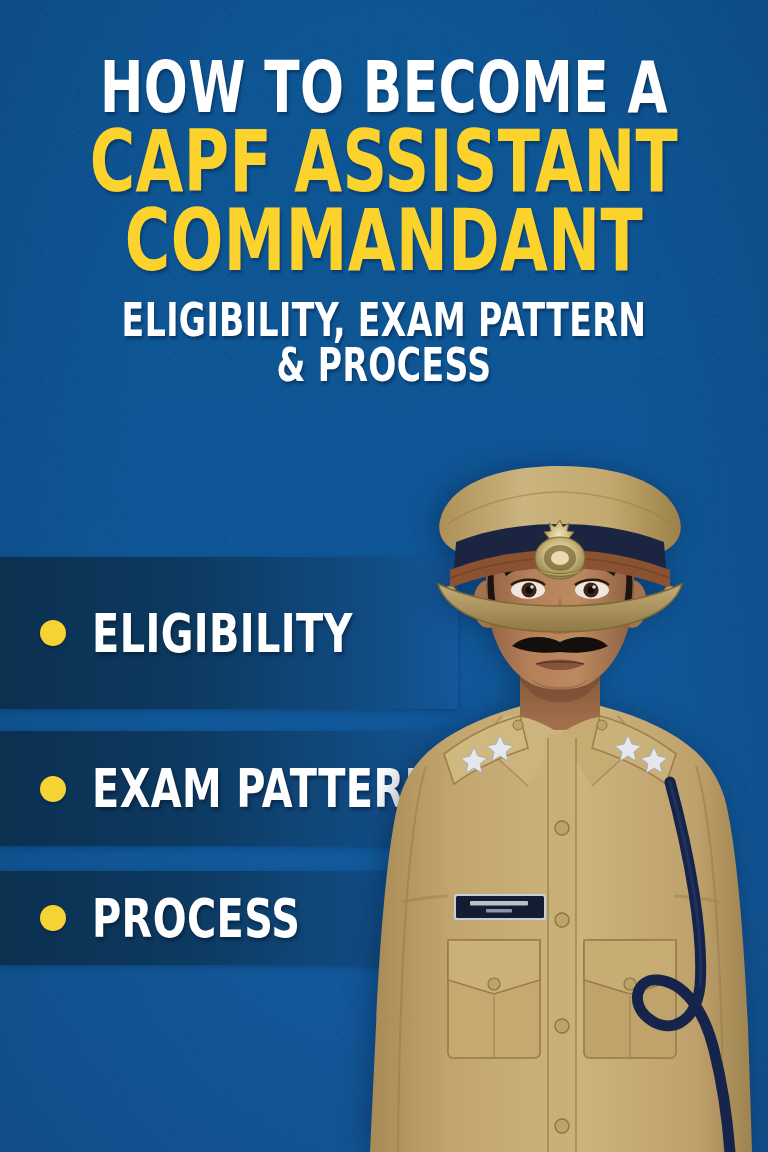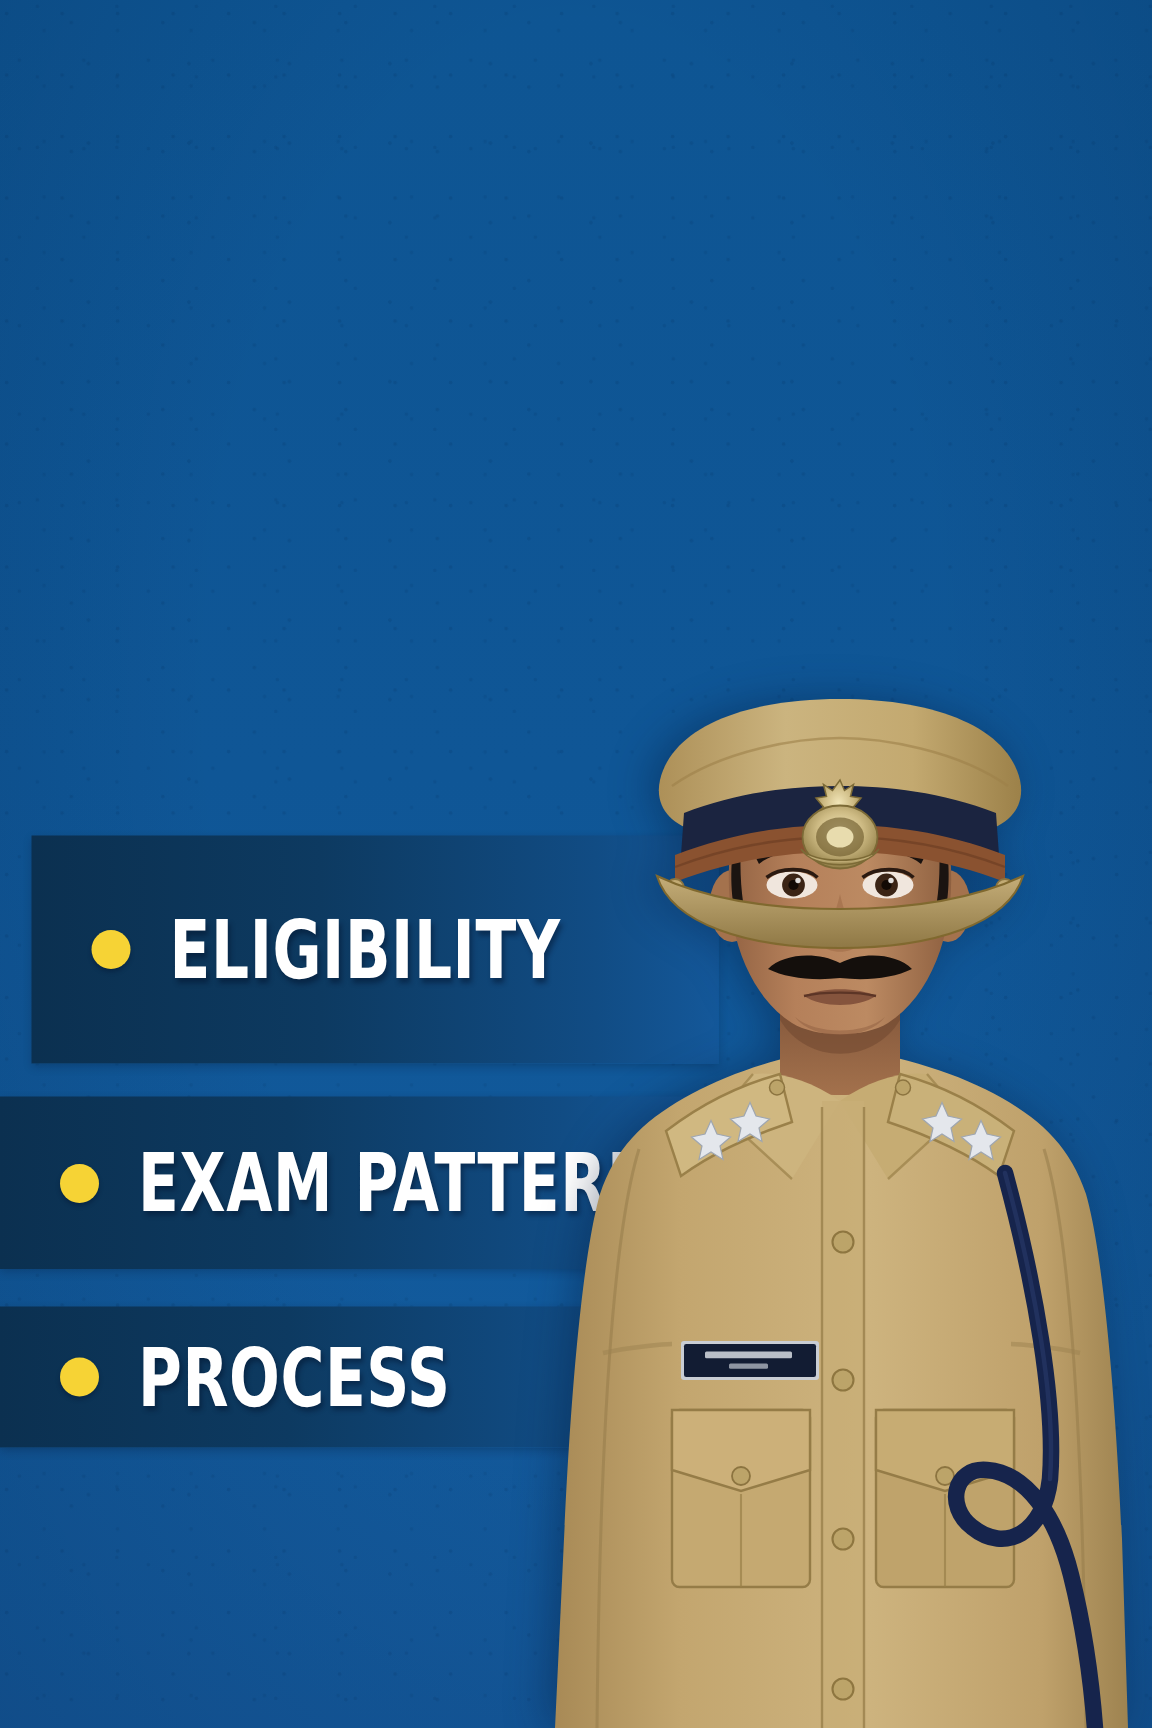--- a/index.html
+++ b/index.html
@@ -71,21 +71,21 @@
 
   
   .bands { position:absolute; left:0; top:557px; width:100%; z-index:5; }
   .band {
     position:relative;
     width:458px;
     display:flex; align-items:center;
     background:linear-gradient(90deg,#0B3050 0%,#0D3A61 42%,#114C84 82%,#14589A 100%);
     box-shadow:0 2px 6px rgba(0,15,40,.25);
   }
-  .band.b1 { height:152px;margin-left:21px; }
+  .band.b1 { height:152px; }
   .band.b2 { height:115px; margin-top:22px; }
   .band.b3 { height:94px; margin-top:25px; }
 
   .dot {
     width:26px; height:26px; border-radius:50%;
     background:#F6D335;
     margin-left:40px;
     flex:0 0 auto;
     box-shadow:0 2px 3px rgba(0,15,40,.35);
   }
@@ -112,20 +112,29 @@
   }
   .officer svg { display:block; width:100%; height:100%; }
 </style>
 </head>
 <body>
 
 <div class="poster">
 
   <div class="grain"></div>
 
+  <div class="headline">
+    <div class="cond line-white1">HOW TO BECOME A</div>
+    <div class="cond line-yellow">CAPF ASSISTANT</div>
+    <div class="cond line-yellow l2">COMMANDANT</div>
+    <div class="sub">
+      <span class="cond" style="display:block">ELIGIBILITY, EXAM PATTERN</span>
+      <span class="cond r2">&amp; PROCESS</span>
+    </div>
+  </div>
 
   <div class="bands">
 
     <div class="band b1">
       <span class="dot"></span>
       <span class="band-label">ELIGIBILITY</span>
     </div>
 
     <div class="band b2">
       <span class="dot"></span>

